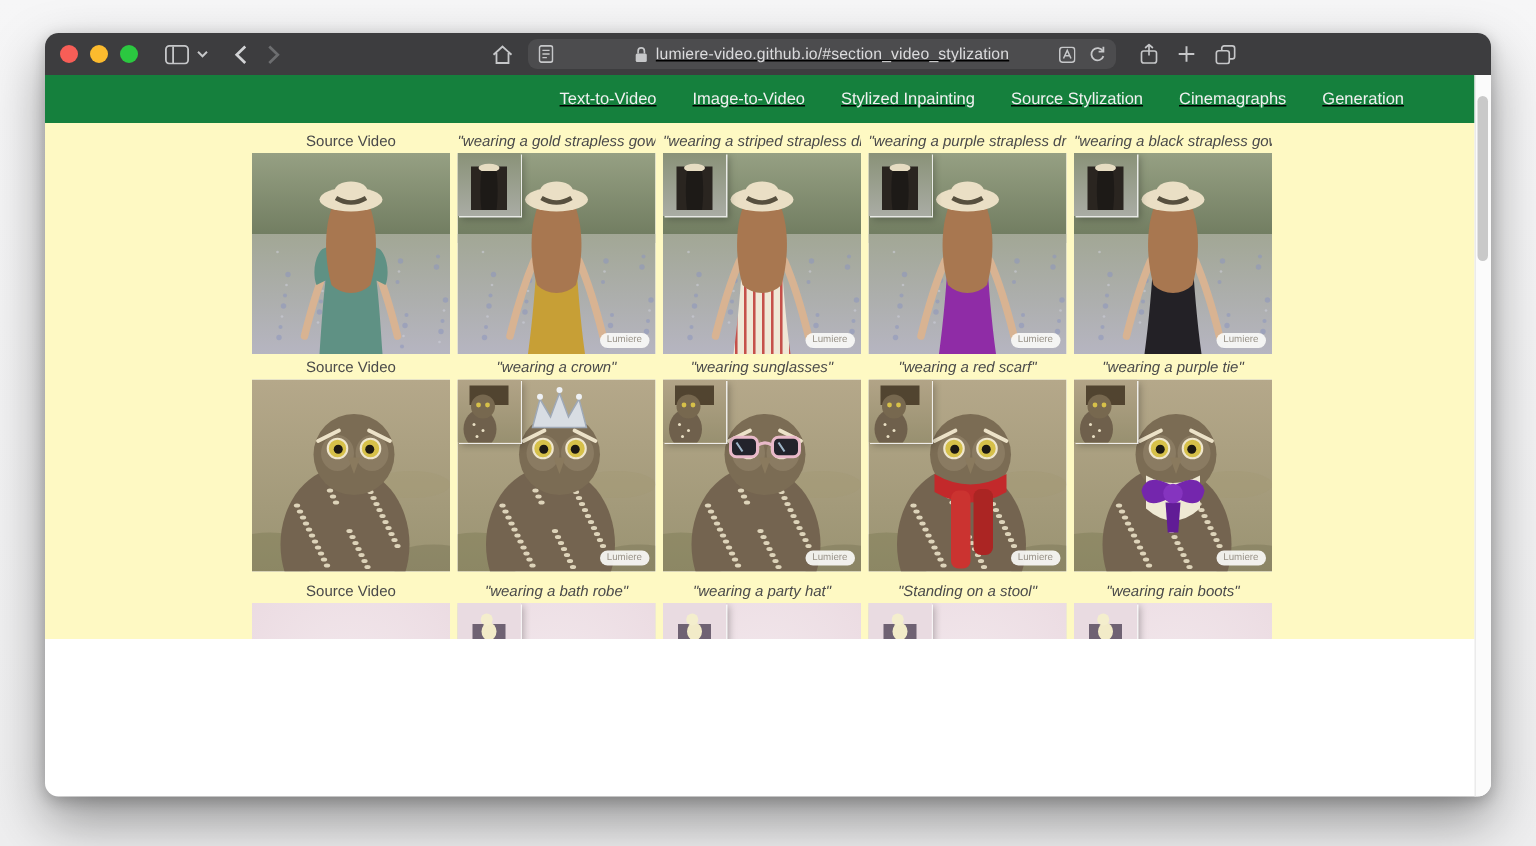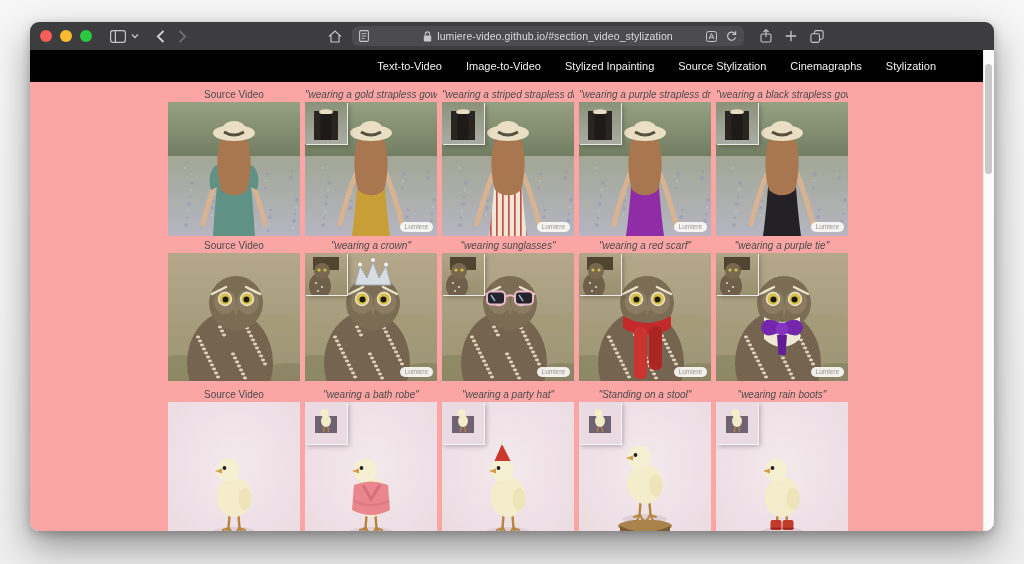--- a/index.html
+++ b/index.html
@@ -7,30 +7,30 @@
     font-family:"Liberation Sans","DejaVu Sans",sans-serif;}
   .window{position:absolute;left:30px;top:22px;width:964px;height:509px;border-radius:9px;
     overflow:hidden;background:#fff;
     box-shadow:0 16px 36px rgba(0,0,0,.38),0 3px 10px rgba(0,0,0,.22);}
   
   .titlebar{position:relative;height:28px;background:#3d3d3f;display:flex;align-items:center;padding:0 10px;}
   .tl{width:12px;height:12px;border-radius:50%;margin-right:8px;flex:none;}
   .tbicon{flex:none;display:flex;align-items:center;justify-content:center;color:#c6c7c9;}
   .tbicon svg{display:block;}
   .urlfield{position:relative;flex:none;width:392px;height:20px;margin-left:10px;border-radius:6px;
-    background:#4c4c4e;display:flex;align-items:center;justify-content:center;gap:5px;}
+    background:#4c4c4e;display:flex;align-items:center;justify-content:center;gap:5px;text-decoration:underline;}
   .urltext{font-size:10.5px;color:#dbdbdd;letter-spacing:.1px;white-space:nowrap;}
   .fieldleft{position:absolute;left:7px;top:4px;}
   .fieldright{position:absolute;right:7px;top:4px;display:flex;gap:9px;}
   
-  .navbar{height:32px;background:#000000;display:flex;align-items:center;justify-content:flex-end;
+  .navbar{height:32px;background:#15803d;display:flex;align-items:center;justify-content:flex-end;
     gap:24px;padding-right:58px;text-decoration:underline;}
   .navbar a{color:#f1f1f1;font-size:11px;text-decoration:none;cursor:pointer;white-space:nowrap;}
   
-  .content{position:relative;height:449px;background:#fca5a5;overflow:hidden;padding-left:26px;}
+  .content{position:relative;height:344px;background:#fef9c3;overflow:hidden;padding-left:26px;}
   #grid{position:absolute;left:138px;top:6px;}
   .cap-row,.tile-row{display:grid;grid-template-columns:repeat(5,132px);gap:5px;}
   .cap{height:14px;line-height:13px;text-align:center;font-size:10px;color:#4a4a4a;white-space:nowrap;overflow:hidden;}
   .cap.it{font-style:italic;}
   .tile{position:relative;overflow:hidden;background:#ddd;cursor:pointer;}
   .tile svg.scene{display:block;width:100%;height:100%;}
   .inset{position:absolute;left:0;top:0;width:42px;height:42px;
     box-shadow:1px 1px 0 rgba(255,255,255,.85),2px 2px 5px rgba(0,0,0,.28);}
   .inset svg{display:block;width:100%;height:100%;}
   .wm{position:absolute;right:4px;bottom:4px;background:rgba(250,250,247,.92);color:#9a948a;
@@ -126,21 +126,21 @@
         </svg>
     </span>
   </div>
 
   <div class="navbar">
     <a>Text-to-Video</a>
     <a>Image-to-Video</a>
     <a>Stylized Inpainting</a>
     <a>Source Stylization</a>
     <a>Cinemagraphs</a>
-    <a>Stylization</a>
+    <a>Generation</a>
   </div>
 
   <div class="content">
     <div id="grid">
         <div class="cap-row" style="margin-top: 0px;">
           <div class="cap">Source Video</div>
           <div class="cap it">"wearing a gold strapless gown"</div>
           <div class="cap it">"wearing a striped strapless dress"</div>
           <div class="cap it">"wearing a purple strapless dress"</div>
           <div class="cap it">"wearing a black strapless gown"</div>

